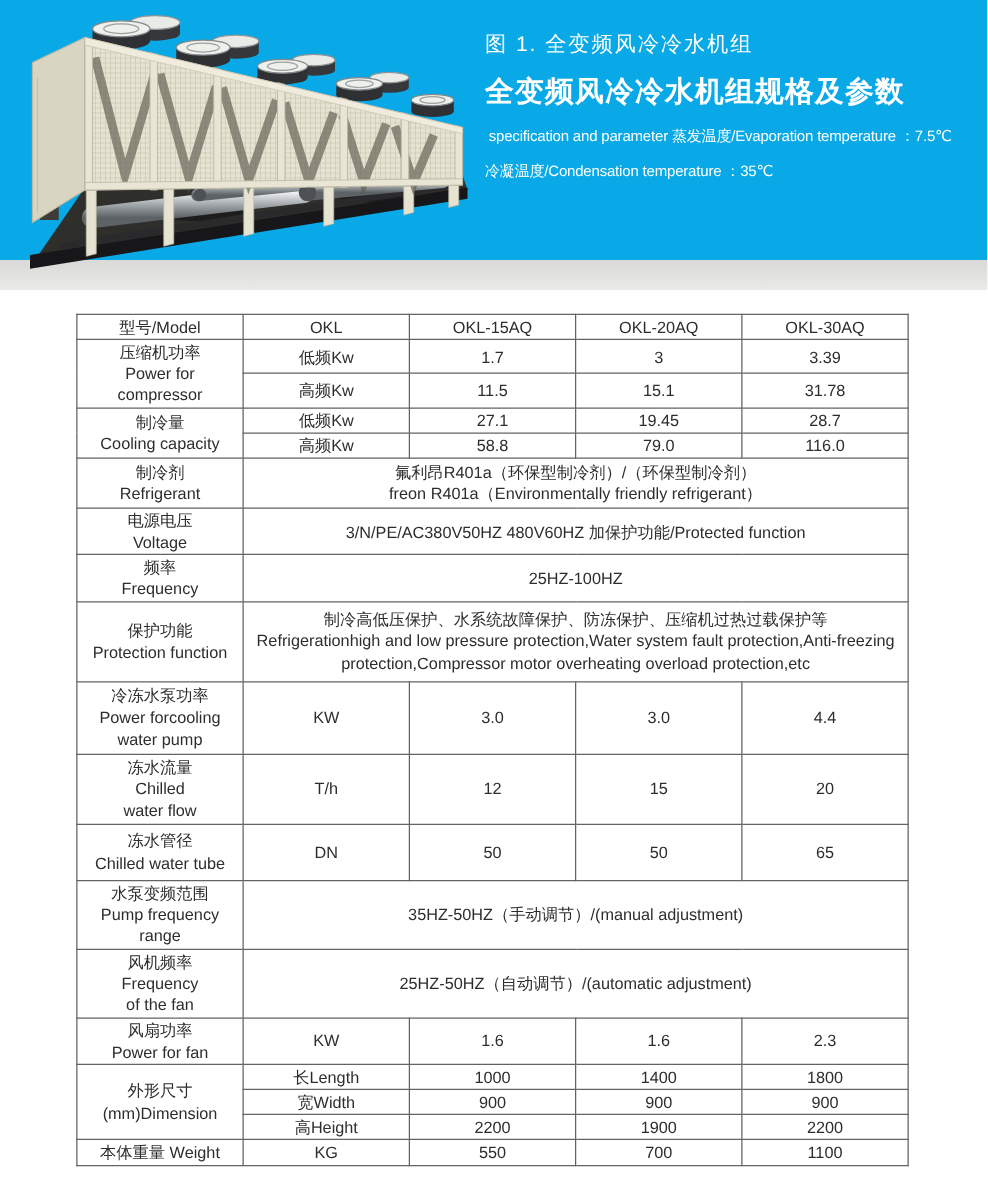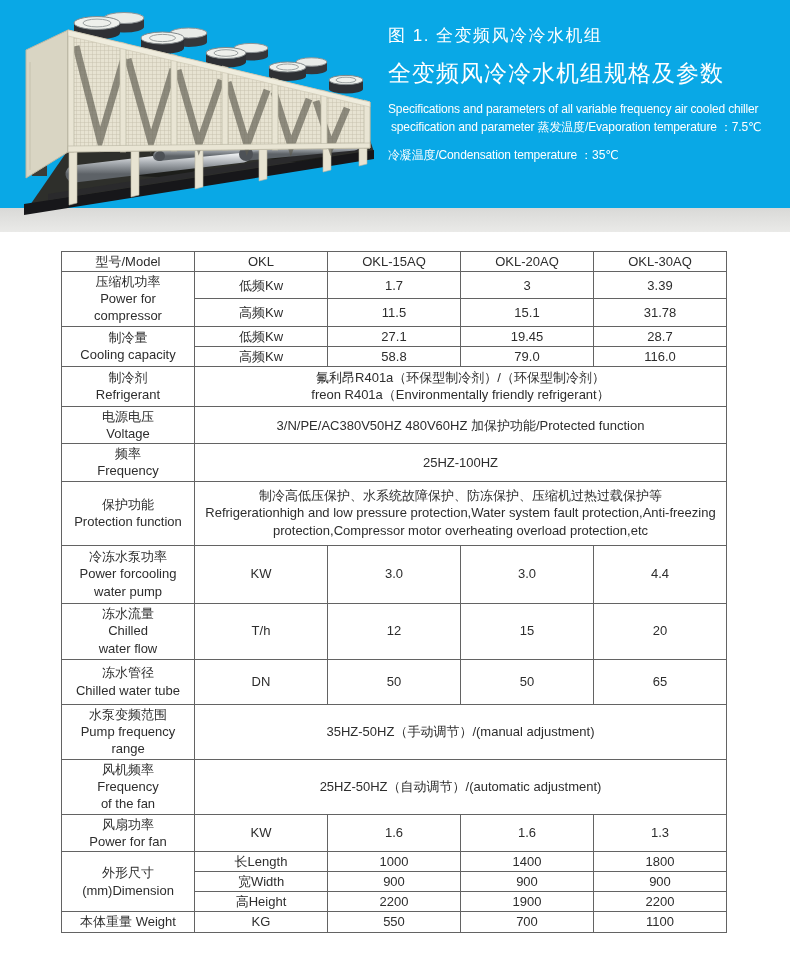--- a/index.html
+++ b/index.html
@@ -24,21 +24,21 @@
   .photo{position:absolute;left:8px;top:2px;width:378px;height:226px;}
   .hero-text{
     position:absolute;left:388px;top:24px;width:400px;
     color:var(--hero-text);
   }
   .cap-zh{font-size:17px;margin:0 0 11px;letter-spacing:1.5px;}
   .cap-en{
     font-family:"DejaVu Sans Mono","Liberation Mono",monospace;
     font-size:12.5px;letter-spacing:1.5px;margin:0 0 12px;font-weight:bold;
   }
-  .title-zh{font-size:23px;font-weight:normal;margin:0 0 11px;letter-spacing:1px;}
+  .title-zh{font-size:23px;font-weight:bold;margin:0 0 11px;letter-spacing:1px;}
   .desc{font-size:12px;line-height:1.5;margin:0;letter-spacing:-0.15px;}
   .desc-2{margin:0 0 10px;padding-left:3px;}
   .band{width:790px;height:24px;background:linear-gradient(var(--band-top),var(--band-bottom));}
   .table-wrap{margin:19px 0 0 61px;}
   table{
     border-collapse:collapse;table-layout:fixed;width:666px;
     font-size:13px;color:var(--tbl-text);
   }
   td{
     border:1px solid var(--tbl-border);
@@ -166,21 +166,20 @@
       <polygon points="356,98 362,100 362,146 356,146"></polygon>
     </g>
 
     <polygon points="60,28 362,100 362,105 60,34" fill="#efecdd" stroke="#c9c4b0" stroke-width="0.6"></polygon>
     <polygon points="60,144 362,141 362,146 60,150" fill="#e9e5d4" stroke="#b9b5a2" stroke-width="0.6"></polygon>
   </svg>
 
   <div class="hero-text">
     <p class="cap-zh">图 1.  全变频风冷冷水机组</p>
     <h1 class="title-zh">全变频风冷冷水机组规格及参数</h1>
-    <p class="desc">Specifications and parameters of all variable frequency air cooled chiller</p>
     <p class="desc desc-2">specification and parameter  蒸发温度/Evaporation temperature ：7.5℃</p>
     <p class="desc">冷凝温度/Condensation temperature ：35℃</p>
   </div>
 </div>
 
 <div class="band"></div>
 
 <div class="table-wrap">
   <table>
     <colgroup>
@@ -267,21 +266,21 @@
         </tr>
         <tr style="height: 55px;">
           <td>风机频率<br>Frequency<br>of the fan</td>
           <td colspan="4">25HZ-50HZ（自动调节）/(automatic adjustment)</td>
         </tr>
         <tr style="height: 36px;">
           <td>风扇功率<br>Power for fan</td>
           <td>KW</td>
           <td>1.6</td>
           <td>1.6</td>
-          <td>1.3</td>
+          <td>2.3</td>
         </tr>
         <tr style="height: 18px;">
           <td rowspan="3">外形尺寸<br>(mm)Dimension</td>
           <td>长Length</td>
           <td>1000</td>
           <td>1400</td>
           <td>1800</td>
         </tr>
         <tr style="height: 18px;">
           <td>宽Width</td>

